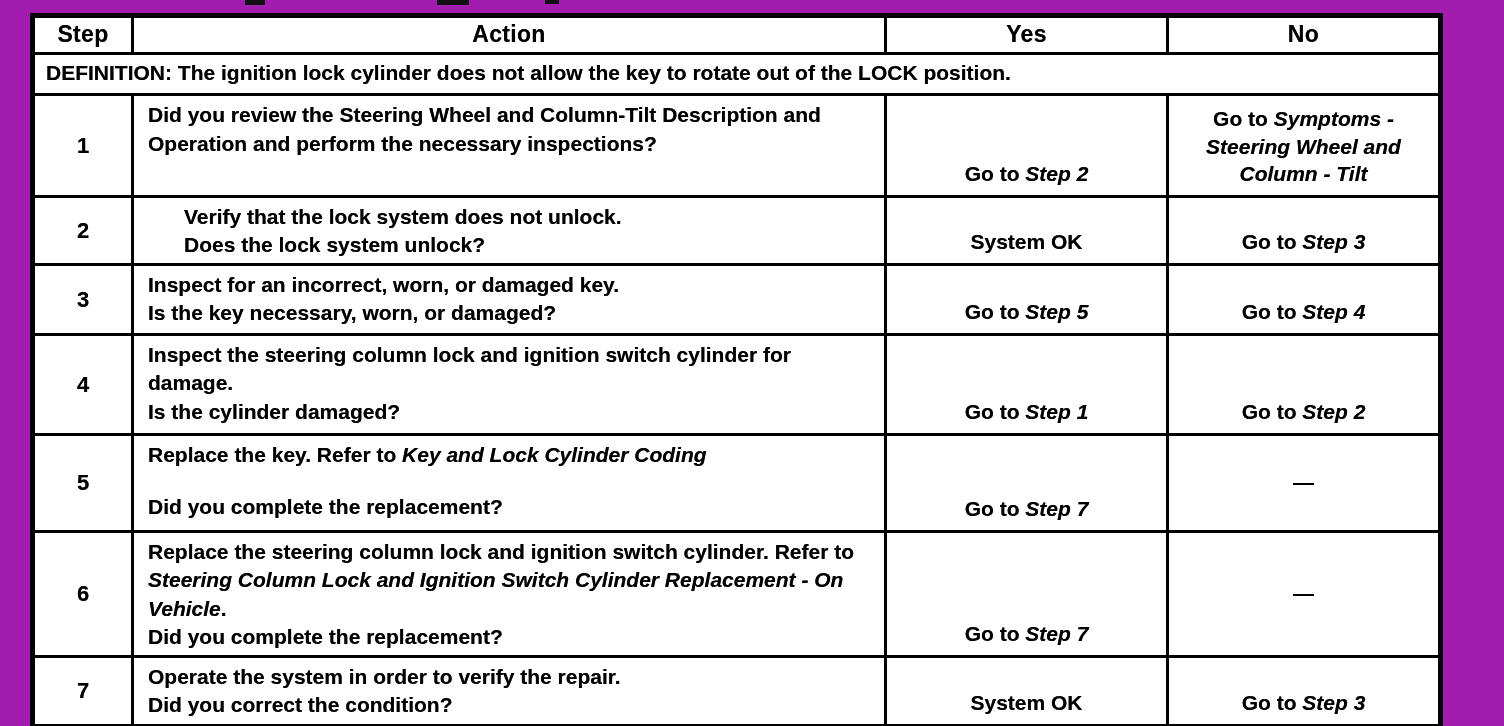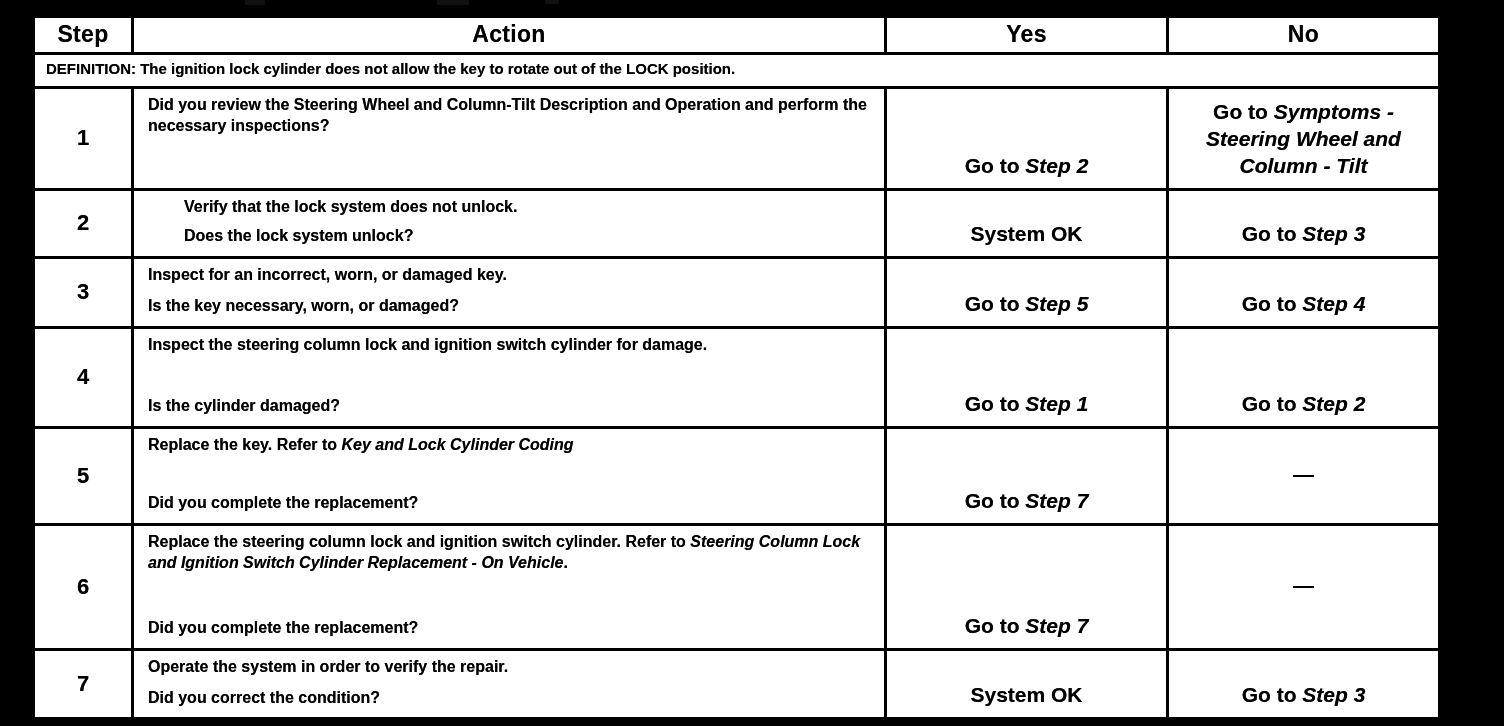--- a/index.html
+++ b/index.html
@@ -4,21 +4,21 @@
 <style>
   html, body {
     margin: 0;
     padding: 0;
     background: #ffffff;
   }
   .page {
     position: relative;
     width: 1504px;
     height: 726px;
-    background: #000000;
+    background: #a21caf;
     font-family: "Liberation Sans", sans-serif;
     font-weight: bold;
     color: #000;
     overflow: hidden;
   }
   table.dtc {
     position: absolute;
     left: 30px;
     top: 13px;
     width: 1408px;
@@ -35,37 +35,37 @@
   col.c-yes    { width: 282px; }
   col.c-no     { width: 273px; }
 
   th {
     font-size: 23px;
     text-align: center;
     padding: 3px 0 4px 0;
     letter-spacing: 0.3px;
   }
   tr.def-row td {
-    font-size: 15px;
+    font-size: 21px;
     padding: 5px 8px 7px 11px;
     line-height: 1.25;
   }
   td.cell-step {
     text-align: center;
     vertical-align: middle;
     font-size: 22px;
   }
   td.cell-action { vertical-align: top; }
   .action-wrap {
     display: flex;
     flex-direction: column;
     justify-content: space-between;
     box-sizing: border-box;
     padding: 4px 10px 7px 13px;
-    font-size: 16px;
+    font-size: 21px;
     line-height: 1.35;
   }
   td.cell-choice {
     text-align: center;
     font-size: 21px;
     line-height: 1.3;
     padding: 5px 8px 8px 8px;
   }
   td.va-bottom { vertical-align: bottom; }
   td.va-center { vertical-align: middle; }

